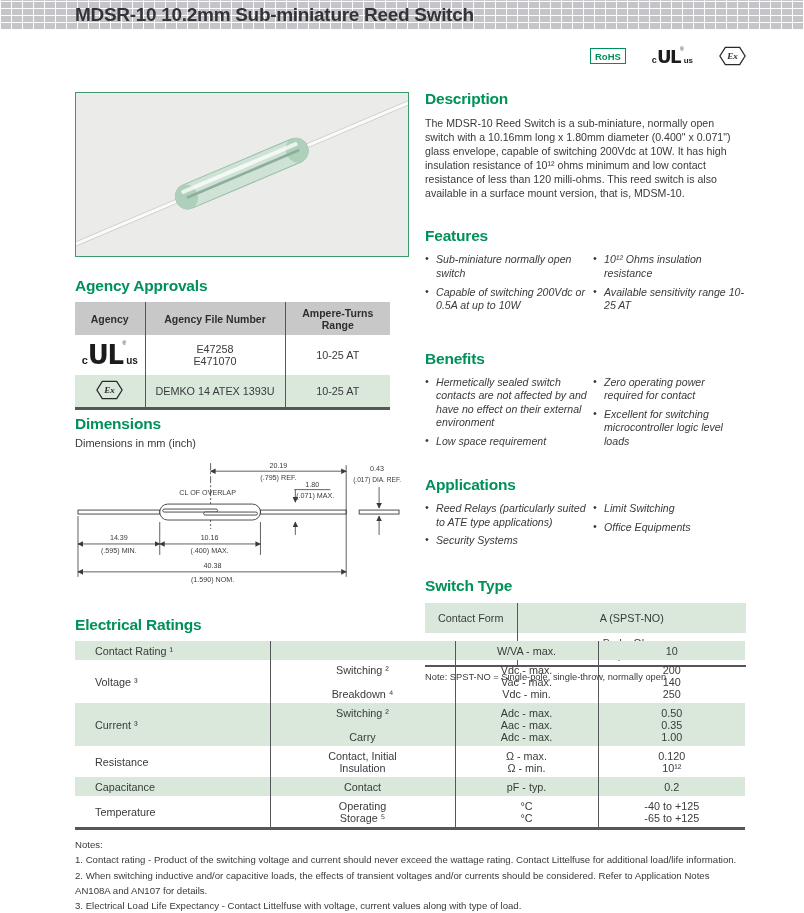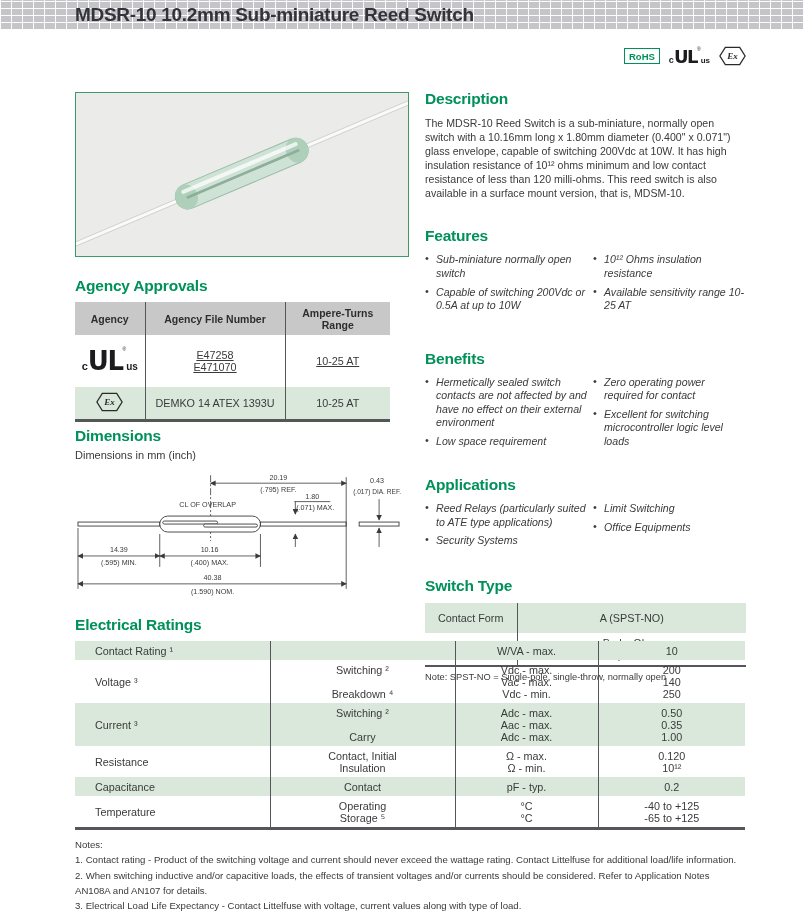--- a/index.html
+++ b/index.html
@@ -17,21 +17,21 @@
     background-image:
       repeating-linear-gradient(90deg, rgba(255,255,255,.95) 0 1.5px, rgba(255,255,255,0) 1.5px 11px),
       repeating-linear-gradient(0deg, rgba(255,255,255,.95) 0 1.5px, rgba(255,255,255,0) 1.5px 7px);
   }
   .band h1 {
     margin:0; padding-left:75px; font-size:19px; line-height:29px;
     font-weight:bold; color:#33343a; letter-spacing:-0.3px; white-space:nowrap;
   }
 
   
-  .badges { position:absolute; top:45px; right:58px; display:flex; align-items:center; gap:9px; }
+  .badges { position:absolute; top:45px; right:58px; display:flex; align-items:center; gap:26px; }
   .rohs { border:1.5px solid #00915A; color:#00915A; font-weight:bold; font-size:9.5px; padding:1px 4px 0; line-height:13px; background:#fff; }
   .ul-badge { display:inline-flex; align-items:baseline; color:#1c1c1e; }
   .ul-c  { font-size:9px; font-weight:bold; }
   .ul-big{ font-size:18px; font-weight:800; letter-spacing:-1.5px; font-family:"DejaVu Sans", sans-serif; }
   .ul-reg{ font-size:5px; align-self:flex-start; }
   .ul-us { font-size:8px; font-weight:bold; }
   .agency-table .ul-c  { font-size:11px; }
   .agency-table .ul-big{ font-size:26px; }
   .agency-table .ul-us { font-size:10px; }
   .ex-svg text { font-size:10px; font-style:italic; font-weight:bold; fill:#2a2a2c; font-family:"Liberation Serif", serif; }
@@ -49,21 +49,21 @@
 
   
   .agency-table { border-collapse:collapse; width:315px; margin-top:7px; border-bottom:3px solid #55565a; table-layout:fixed; }
   .agency-table th {
     background:#c8c8c9; font-size:10.5px; font-weight:bold; color:#2e2e30;
     height:33px; text-align:center; padding:0 2px;
   }
   .agency-table td { text-align:center; font-size:10.8px; padding:4px 2px; vertical-align:middle; }
   .agency-table th + th, .agency-table td + td { border-left:1px solid #55565a; }
   .agency-table tr.g { background:#d9e8da; }
-  .agency-table tr.r1 td { height:52px;text-decoration:underline; }
+  .agency-table tr.r1 td { height:40px; }
   .agency-table tr.r2 td { height:30px; }
 
   
   .dim-sub { font-size:11px; margin:4px 0 6px; }
   .dim-svg { width:334px; height:148px; display:block; }
   .dim-svg text { font-size:7.2px; fill:#3a3a3c; text-anchor:middle; font-family:"Liberation Sans",sans-serif; }
   .dim-svg .sm { font-size:6.6px; }
   .dim-svg line { stroke:#3a3a3c; stroke-width:0.8; }
   .dim-svg .part { fill:#ffffff; stroke:#3a3a3c; stroke-width:0.9; }
 

